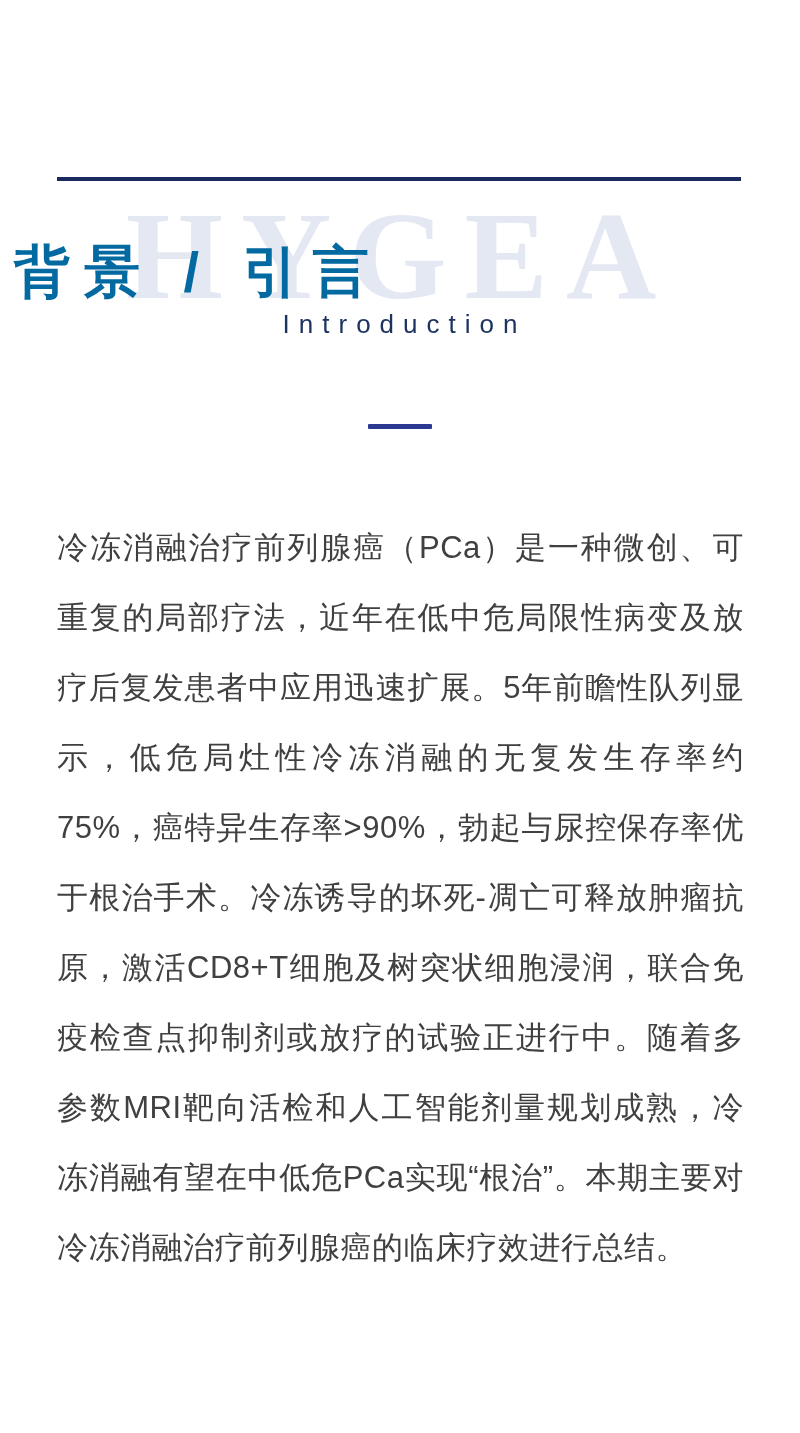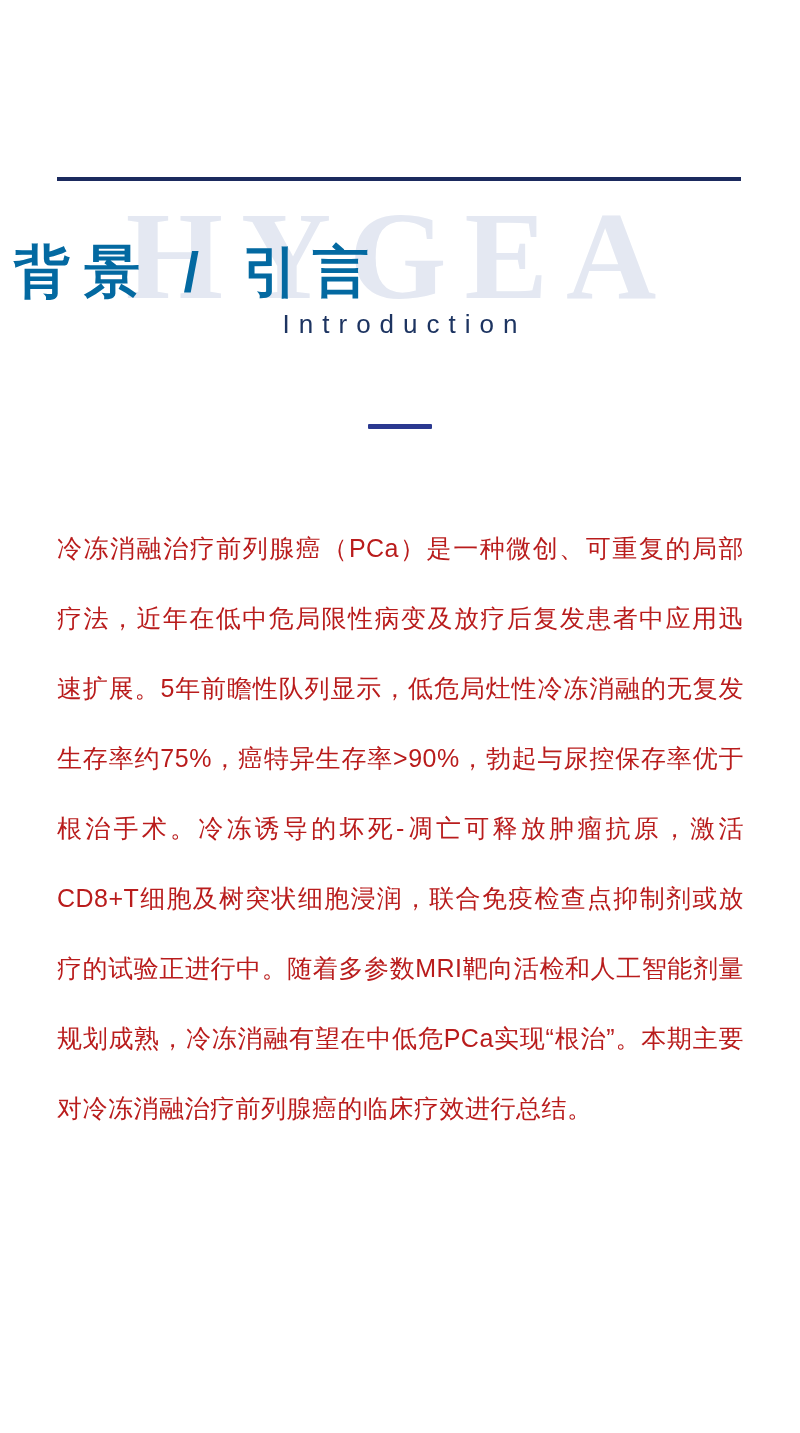--- a/index.html
+++ b/index.html
@@ -77,23 +77,23 @@
     width: 64px;
     height: 5px;
     background: #2b3990;
     border-radius: 1px;
   }
   .body-paragraph {
     position: absolute;
     top: 505px;
     left: 57px;
     width: 687px;
-    font-size: 25px;
+    font-size: 31px;
     line-height: 70px;
-    color: #b91c1c;
+    color: #404040;
     text-align: justify;
     letter-spacing: 0.5px;
     font-weight: 400;
   }
 </style>
 </head>
 <body>
 
 <div class="page">
 

